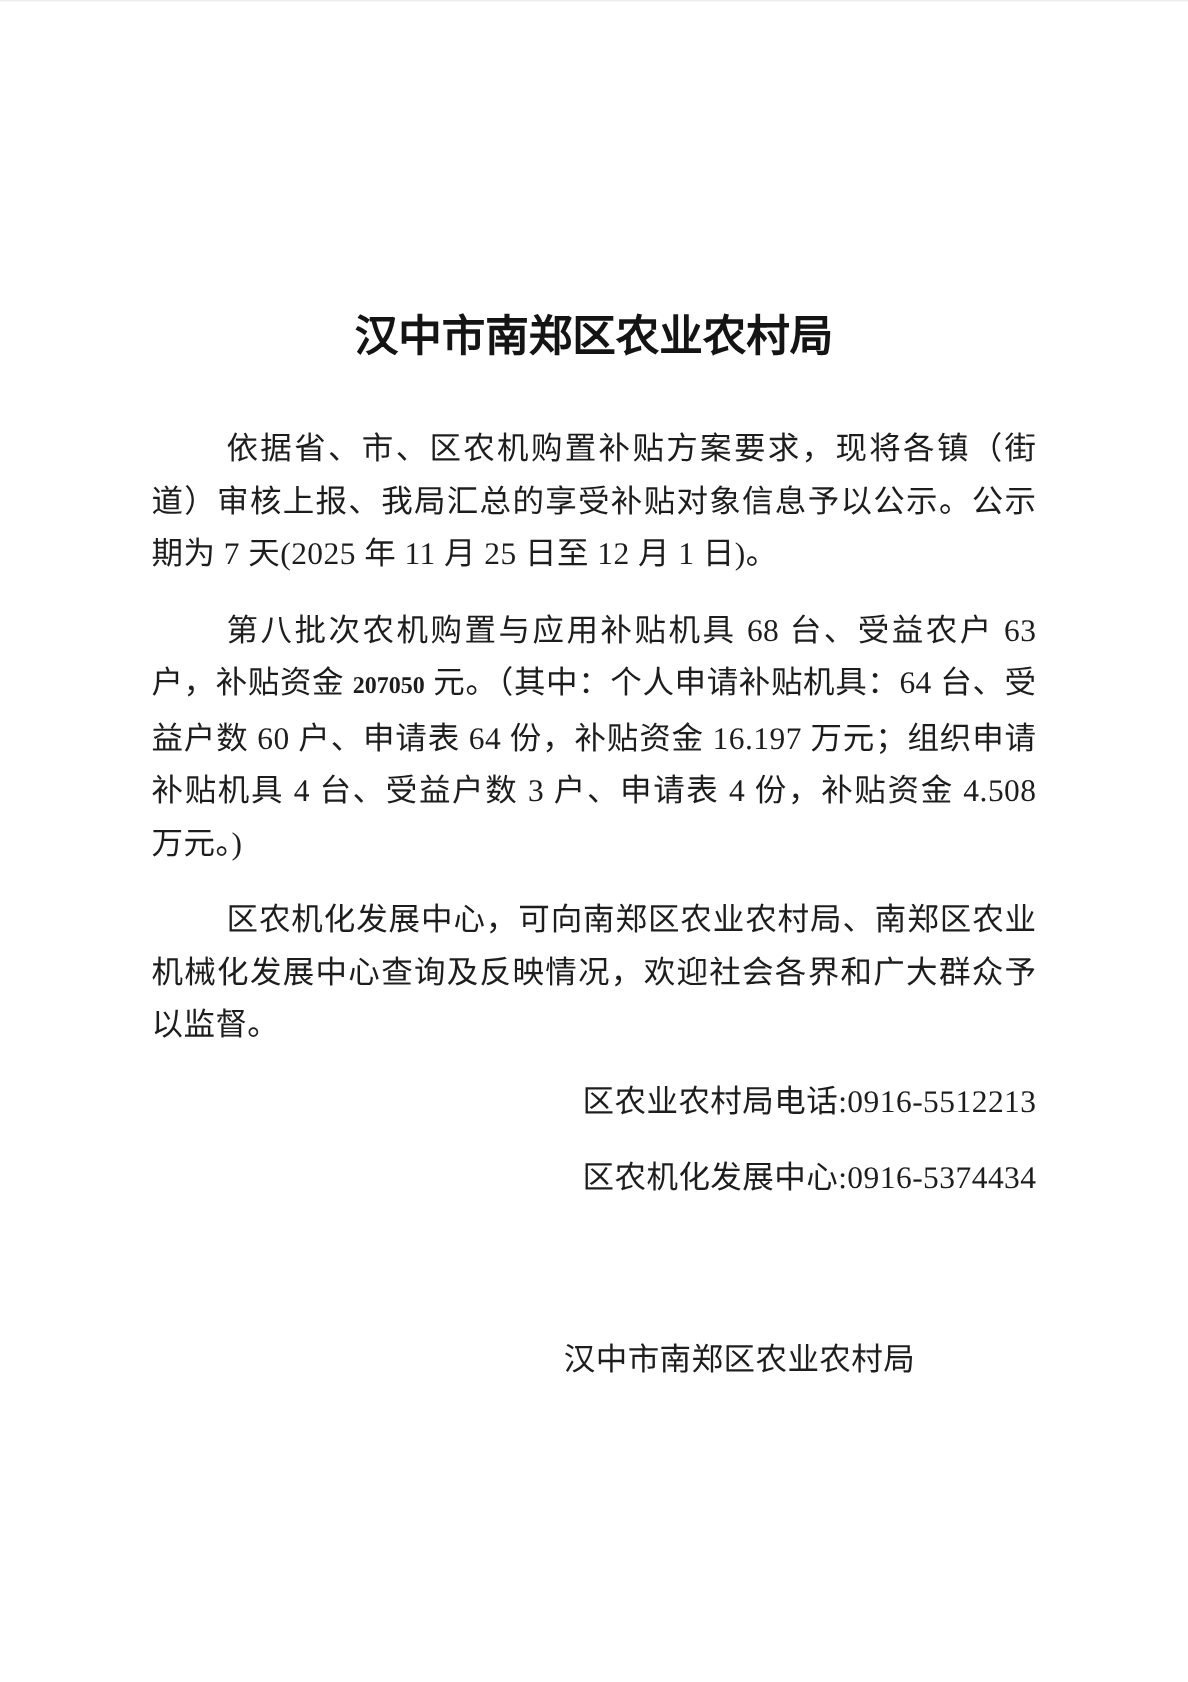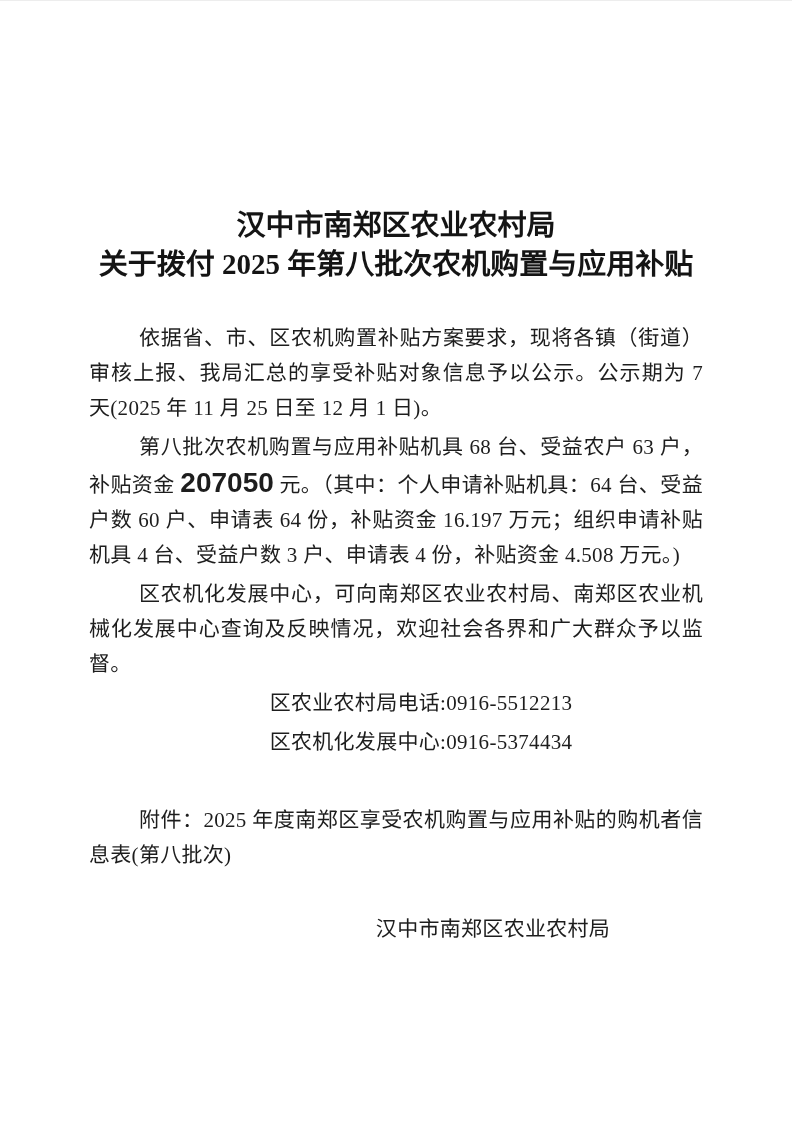--- a/index.html
+++ b/index.html
@@ -27,70 +27,68 @@
     font-weight: 700;
     color: #141414;
   }
   .title-line { margin: 0; }
   .doc-body {
     margin-top: 37px;
     font-size: 21px;
     line-height: 35px;
   }
   .para {
-    margin: 4px;
+    margin: 16px;
     text-indent: 50px;
     text-align: justify;
     letter-spacing: 0.3px;
   }
   .para.no-justify {
-    text-align: center;
+    text-align: right;
   }
   .amount {
-    font-family: Liberation Sans, sans-serif;
+    font-family: Liberation Serif, serif;
     font-weight: 700;
-    font-size: 28px;
+    font-size: 16px;
     letter-spacing: 0;
   }
   .blank-line { height: 35px; }
   .signature-block {
     font-size: 21px;
     line-height: 35px;
     text-align: center;
     width: 300px;
     margin-left: 258px; 
     letter-spacing: 0.3px;
   }
   .signature-line { margin: 0; }
 </style>
 </head>
 <body>
 
 <div class="page">
 
   <header class="title-block">
     <div class="title-line">汉中市南郑区农业农村局</div>
-    <div class="title-line">关于拨付 2025 年第八批次农机购置与应用补贴</div>
   </header>
 
   <main class="doc-body">
 
     <p class="para">依据省、市、区农机购置补贴方案要求，现将各镇（街道）审核上报、我局汇总的享受补贴对象信息予以公示。公示期为 7 天(2025 年 11 月 25 日至 12 月 1 日)。</p>
 
     <p class="para"><span>第八批次农机购置与应用补贴机具 68 台、受益农户 63 户，补贴资金 </span><span class="amount">207050</span><span> 元。（其中：个人申请补贴机具：64 台、受益户数 60 户、申请表 64 份，补贴资金 16.197 万元；组织申请补贴机具 4 台、受益户数 3 户、申请表 4 份，补贴资金 4.508 万元。)</span></p>
 
     <p class="para">区农机化发展中心，可向南郑区农业农村局、南郑区农业机械化发展中心查询及反映情况，欢迎社会各界和广大群众予以监督。</p>
 
     <p class="para no-justify">区农业农村局电话:0916-5512213</p>
 
     <p class="para no-justify">区农机化发展中心:0916-5374434</p>
 
     <div class="blank-line"></div>
 
-    <p class="para">附件：2025 年度南郑区享受农机购置与应用补贴的购机者信息表(第八批次)</p>
 
     <div class="blank-line"></div>
 
     <footer class="signature-block">
       <div class="signature-line">汉中市南郑区农业农村局</div>
     </footer>
 
   </main>
 
 </div>

